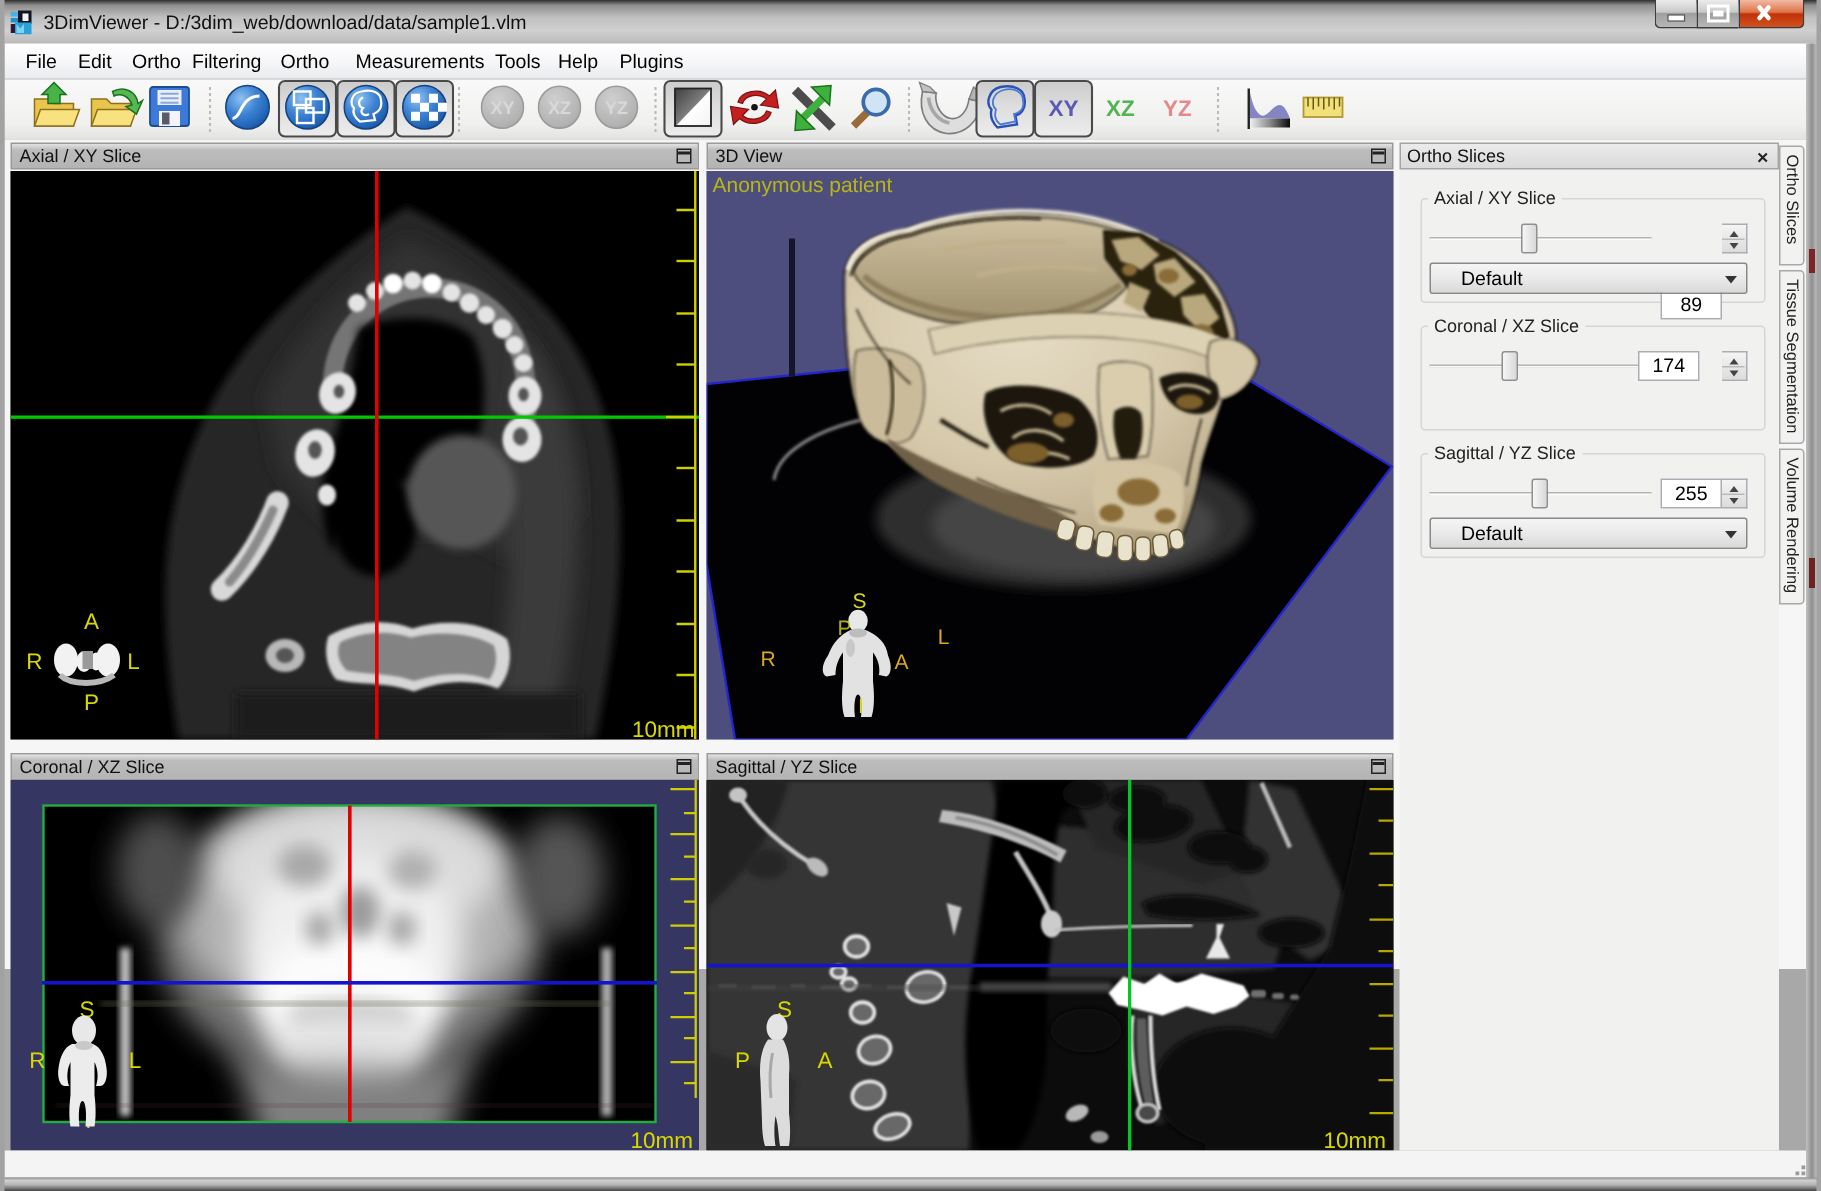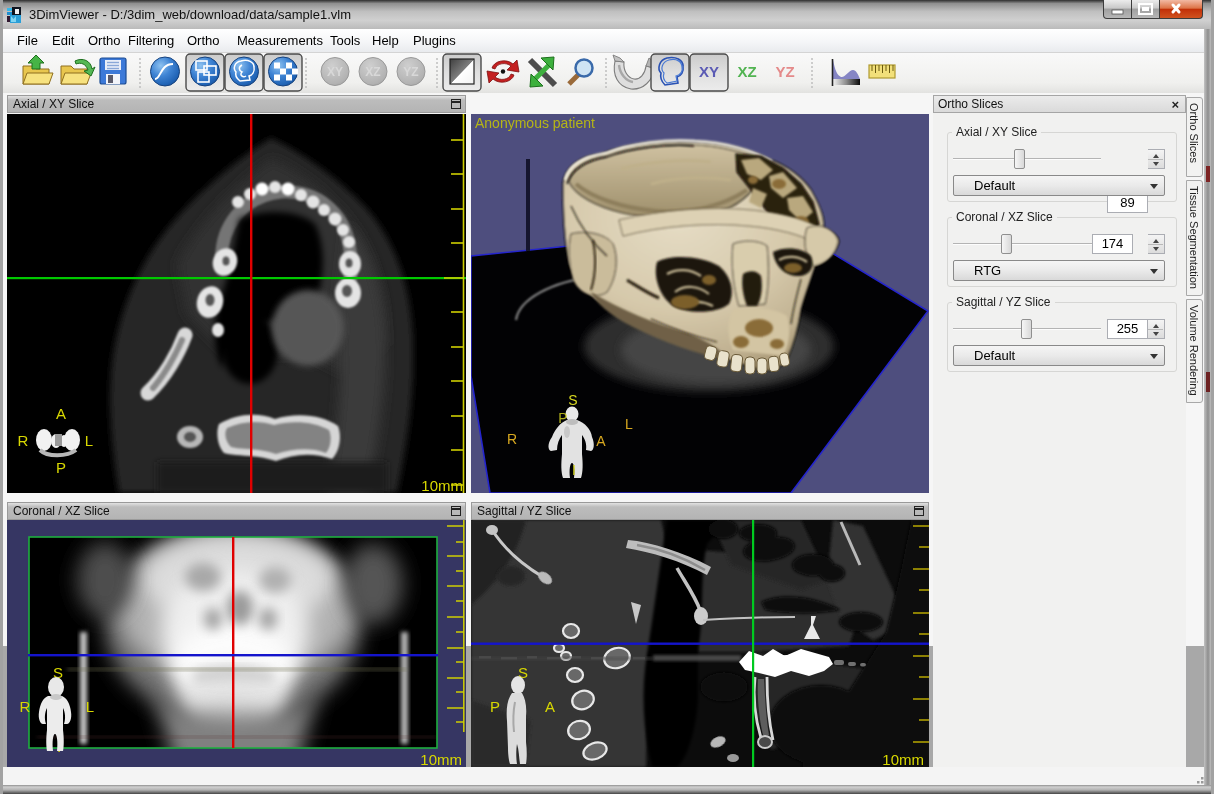--- a/index.html
+++ b/index.html
@@ -318,20 +318,21 @@
  <ellipse cx="37" cy="326" rx="8" ry="11"></ellipse>
           <ellipse cx="49" cy="327" rx="5" ry="7"></ellipse>
  <ellipse cx="57" cy="327" rx="4" ry="6"></ellipse>
           <ellipse cx="65" cy="326" rx="8" ry="11"></ellipse>
  <rect x="48" y="320" width="7" height="12" fill="#9a9a9a"></rect>
  <path d="M33,336 C40,343 60,343 69,336" stroke="#b8b8b8" stroke-width="4" fill="none"></path>
 </g>
 <text x="456" y="377" text-anchor="end" font-size="15" fill="#d8d800">10mm</text>
 </svg></div>
 
+<div class="ptitle" style="left:468px;top:2px;width:458px;">3D View<div class="picon"></div></div>
 <div class="pcontent" id="v3d" style="left:468px;top:21px;width:458px;height:379px;background:#4e4e7e;">
 <svg width="458" height="379" viewBox="0 0 458 379">
 <defs>
  <filter id="vf1" x="-30%" y="-30%" width="160%" height="160%">
             <feGaussianBlur stdDeviation="1"></feGaussianBlur>
           </filter>
  <filter id="vf4" x="-40%" y="-40%" width="180%" height="180%">
             <feGaussianBlur stdDeviation="4"></feGaussianBlur>
           </filter>
  <radialGradient id="skullg" cx="0.42" cy="0.32" r="0.75">
@@ -657,21 +658,20 @@
   <div class="glabel">Coronal / XZ Slice</div>
   <div class="groove" style="left:5px;top:25px;width:148px;"></div>
   <div class="shandle" style="left:53px;top:16px;"></div>
   <div class="spin" style="left:144px;top:16px;">174</div>
   <div class="spinbtn" style="left:200px;top:16px;">
           <svg width="12" height="16">
             <path d="M6 2 L9 6 L3 6 Z" fill="#444"></path>
             <path d="M6 14 L9 10 L3 10 Z" fill="#444"></path>
           </svg>
         </div>
-  <div class="combo" style="left:5px;top:42px;width:212px;">RTG<div class="caret"></div></div>
  </div>
  <div class="group" style="top:207px;height:70px;">
   <div class="glabel">Sagittal / YZ Slice</div>
   <div class="groove" style="left:5px;top:25px;width:148px;"></div>
   <div class="shandle" style="left:73px;top:16px;"></div>
   <div class="spin" style="left:159px;top:16px;">255</div>
   <div class="spinbtn" style="left:200px;top:16px;">
           <svg width="12" height="16">
             <path d="M6 2 L9 6 L3 6 Z" fill="#444"></path>
             <path d="M6 14 L9 10 L3 10 Z" fill="#444"></path>

